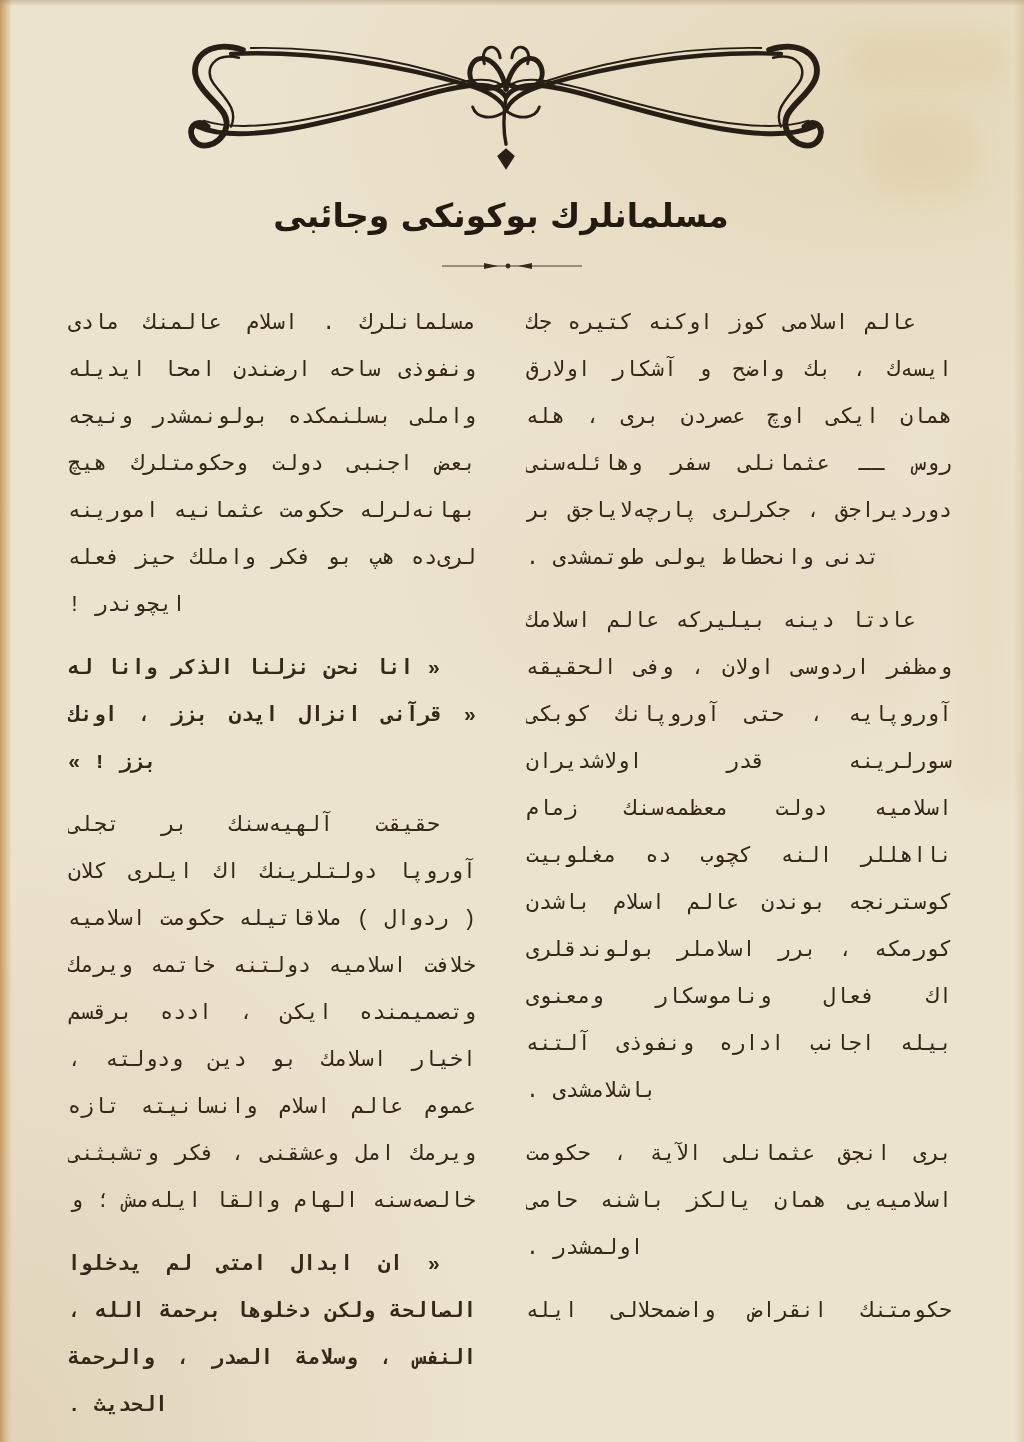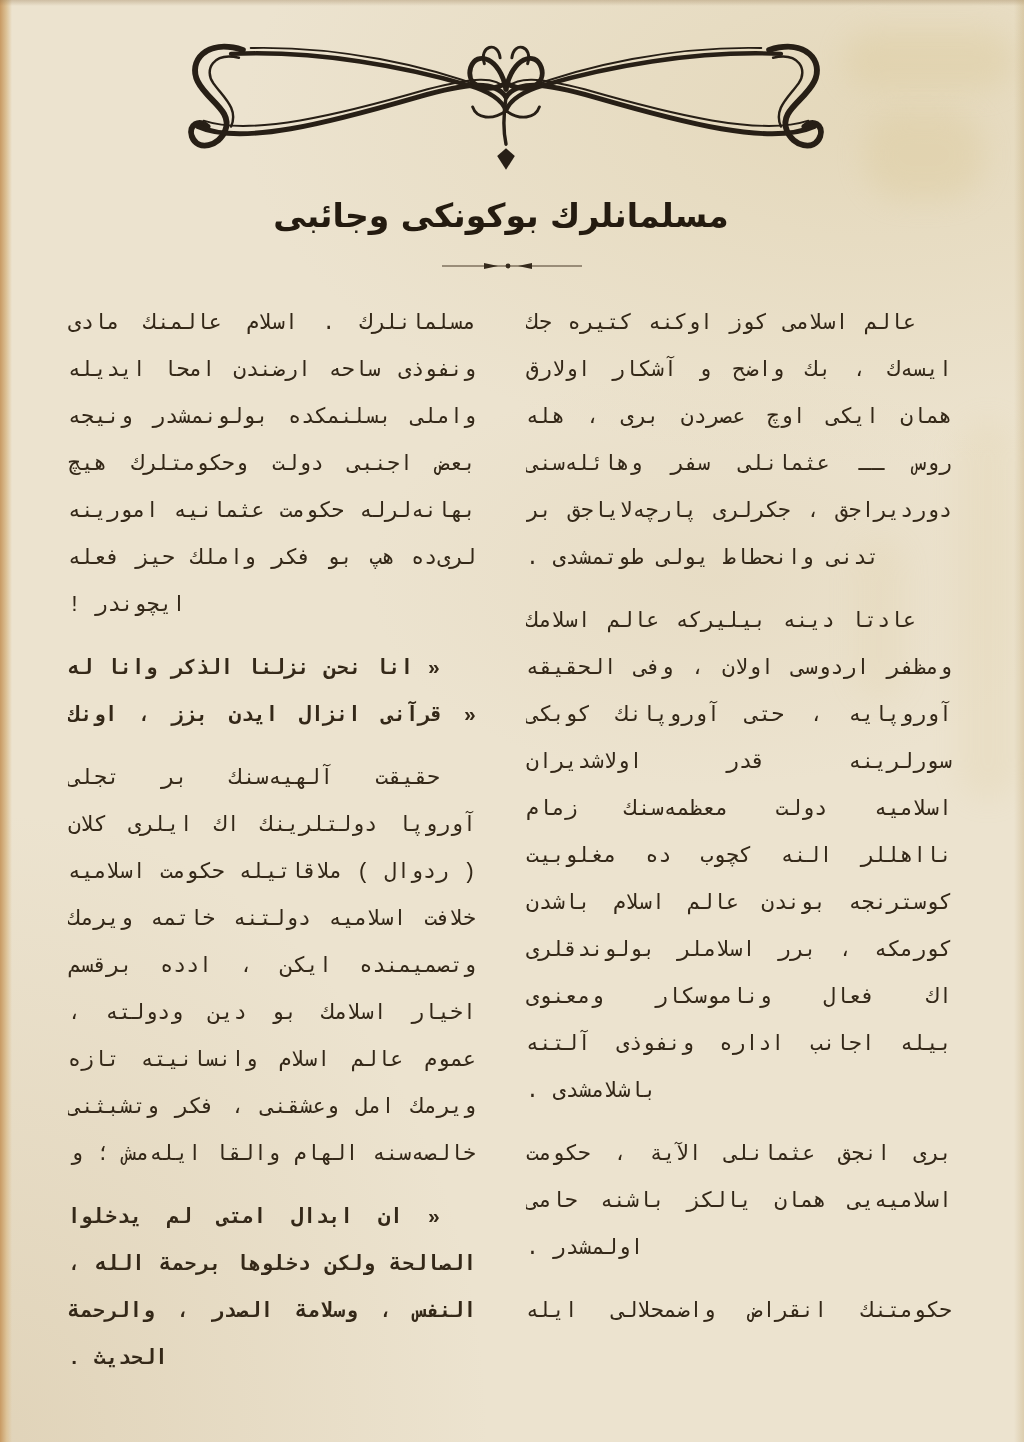--- a/index.html
+++ b/index.html
@@ -143,20 +143,21 @@
           <div class="line">ونفوذى ساحه ارضندن امحا ايديله بيله‌جكى فكر</div>
           <div class="line">واملى بسلنمكده بولونمشدر ونيجه سنه‌لردن برى</div>
           <div class="line">بعض اجنبى دولت وحكومتلرك هيچ اولمياجق</div>
           <div class="line">بهانه‌لرله حكومت عثمانيه امورينه مداخله ايتمه‌</div>
           <div class="line">لرى‌ده هپ بو فكر واملك حيز فعله چيقماسى</div>
           <div class="line last-left">ايچوندر !</div>
         </div>
         <div class="para quote">
           <div class="line first">« انا نحن نزلنا الذكر وانا له لحافظون » الآية</div>
           <div class="line">« قرآنى انزال ايدن بزز ، اونك حافظى</div>
+          <div class="line last-left">بزز ! »</div>
         </div>
         <div class="para">
           <div class="line first">حقيقت آلهيه‌سنك بر تجلى مشكوريدركه</div>
           <div class="line">آوروپا دولتلرينك اك ايلرى كلان حكمدارلرى</div>
           <div class="line">( ردوال ) ملاقاتيله حكومت اسلاميه عثمانيه‌يه ،</div>
           <div class="line">خلافت اسلاميه دولتنه خاتمه ويرمك قرار</div>
           <div class="line">وتصميمنده ايكن ، ادده برقسم ابرار كوبكى ،</div>
           <div class="line">اخيار اسلامك بو دين ودولته ، دولايبسى ايله</div>
           <div class="line">عموم عالم اسلام وانسانيته تازه اسلاملر ورونق</div>
           <div class="line">ويرمك امل وعشقنى ، فكر وتشبثنى قلوب</div>

